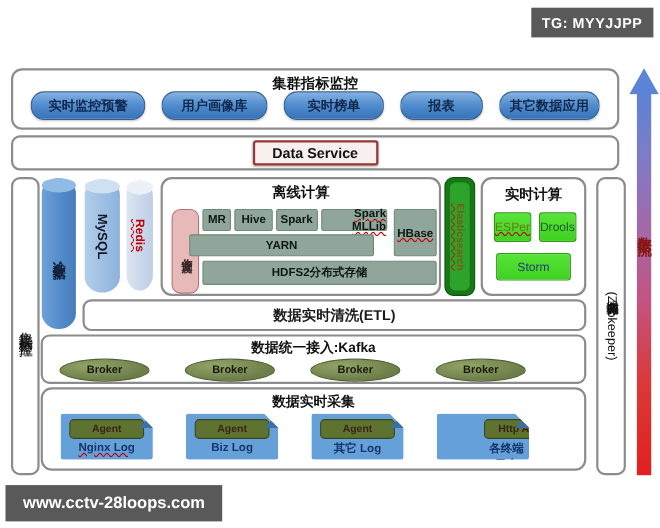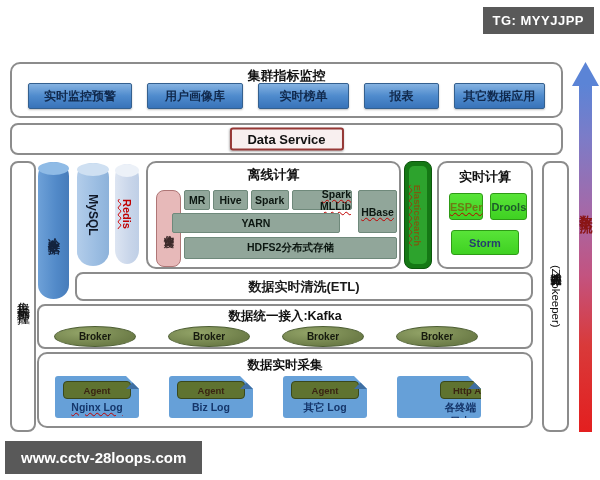--- a/index.html
+++ b/index.html
@@ -7,21 +7,21 @@
     font-family:"Liberation Sans","DejaVu Sans",sans-serif;color:#1a1a1a;}
   .wm{position:absolute;background:#595959;color:#fff;font-weight:bold;white-space:nowrap;}
   #wm-top{top:7px;right:6px;padding:6px 10px;font-size:13px;letter-spacing:.5px;}
   #wm-bottom{top:441px;left:5px;padding:8px 16px;font-size:15px;}
   .box{position:absolute;background:#fff;border:2px solid #8c8c8c;border-radius:10px;box-sizing:border-box;}
   .title{position:absolute;left:0;right:0;text-align:center;font-weight:bold;font-size:13px;color:#111;}
   
   .apps{position:absolute;left:16px;right:16px;bottom:7px;display:flex;gap:15px;}
   .appbox{height:24px;line-height:24px;text-align:center;font-weight:bold;font-size:12px;color:#10294d;
     background:linear-gradient(to bottom,#85b2e1 0%,#4f8bcd 50%,#3873b9 100%);
-    border:1px solid #34608f;border-radius:2px;box-shadow:0 1px 2px rgba(0,0,0,.25);overflow:hidden;}
+    border:1px solid #34608f;border-radius:12px;box-shadow:0 1px 2px rgba(0,0,0,.25);overflow:hidden;}
   
   .ds-chip{position:absolute;left:50%;top:50%;transform:translate(-50%,-50%);
     background:#f8efef;border:2px solid #963836;border-radius:3px;padding:2px 16px;
     font-weight:bold;font-size:13px;color:#111;box-shadow:0 1px 2px rgba(0,0,0,.25);}
   
   .vtx{writing-mode:vertical-rl;text-orientation:upright;letter-spacing:2px;}
   .vmix{writing-mode:vertical-rl;text-orientation:mixed;}
   .center{display:flex;align-items:center;justify-content:center;}
   .rot>span{transform:rotate(90deg);white-space:nowrap;display:block;}
   
@@ -46,21 +46,21 @@
     border:1px solid #af7676;border-radius:8px;font-size:10px;font-weight:bold;color:#3c2a2a;}
   #off-row1{position:absolute;left:36px;top:27px;width:168px;height:20px;display:flex;gap:3px;}
   #off-row1 .cell{position:static;height:100%;}
   
   #es-bar{position:absolute;left:404px;top:161px;width:28px;height:108px;background:#157815;
     border:1px solid #0c560c;border-radius:8px;box-sizing:border-box;}
   #es-in{position:absolute;left:4px;right:4px;top:4px;bottom:4px;background:#2da32d;border-radius:5px;}
   #es-in span{font-size:9.5px;font-weight:bold;color:#7a5c10;text-decoration:underline wavy #a03010 1px;}
   
   .green{background:linear-gradient(to bottom,#58e438,#3fd122);border:1px solid #2e9b16;border-radius:3px;
-    display:flex;align-items:center;justify-content:center;font-weight:bold;font-size:11px;box-sizing:border-box;}
+    display:flex;align-items:center;justify-content:center;font-weight:normal;font-size:11px;box-sizing:border-box;}
   
   .broker{position:absolute;top:20px;width:80px;height:19px;border-radius:50%;
     background:radial-gradient(ellipse at 35% 30%,#93a468,#6d7d48 70%);border:1px solid #4e5f34;
     display:flex;align-items:center;justify-content:center;font-weight:bold;font-size:10px;color:#161a0e;}
   
   .note{position:absolute;top:22px;width:84px;height:42px;background:#66a0d8;border-radius:3px;
     clip-path:polygon(0 0,calc(100% - 13px) 0,100% 13px,100% 100%,0 100%);box-sizing:border-box;}
   .note::after{content:"";position:absolute;top:0;right:0;width:0;height:0;
     border-left:13px solid transparent;border-bottom:13px solid #3e6fa3;}
   .chip{margin:5px auto 2px;width:66px;height:16px;background:#5f7330;border:1px solid #39481c;border-radius:4px;

